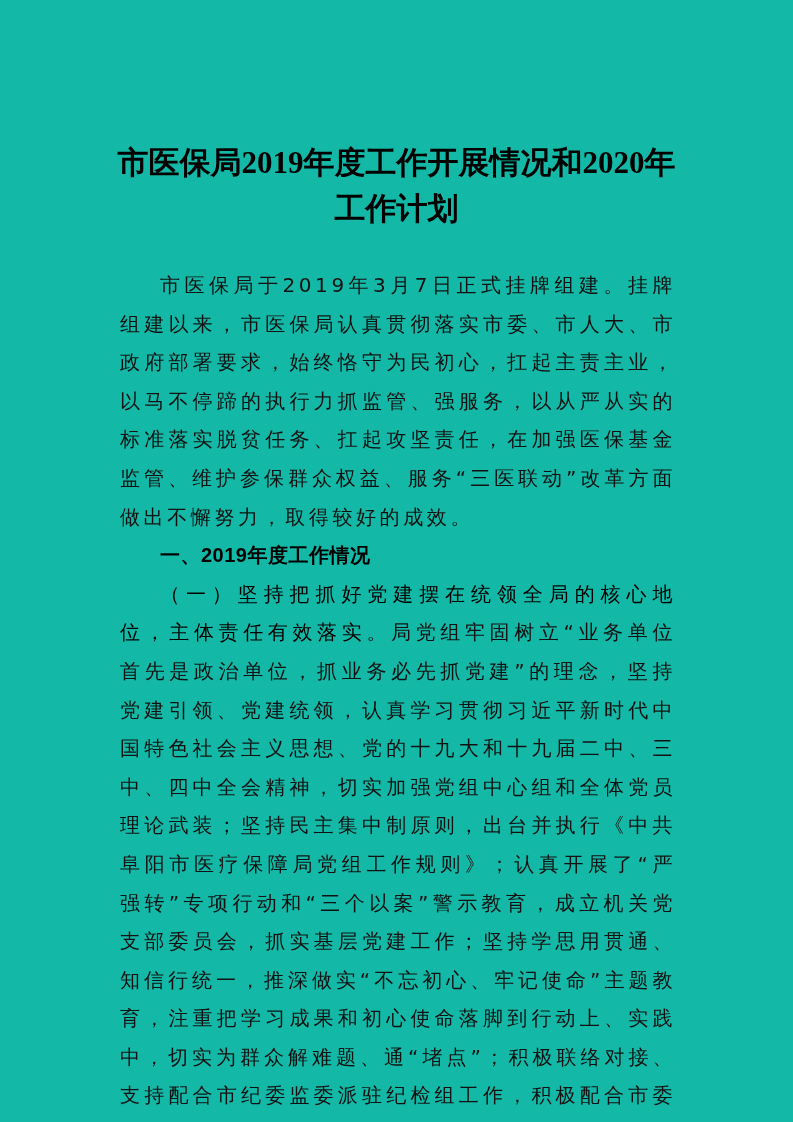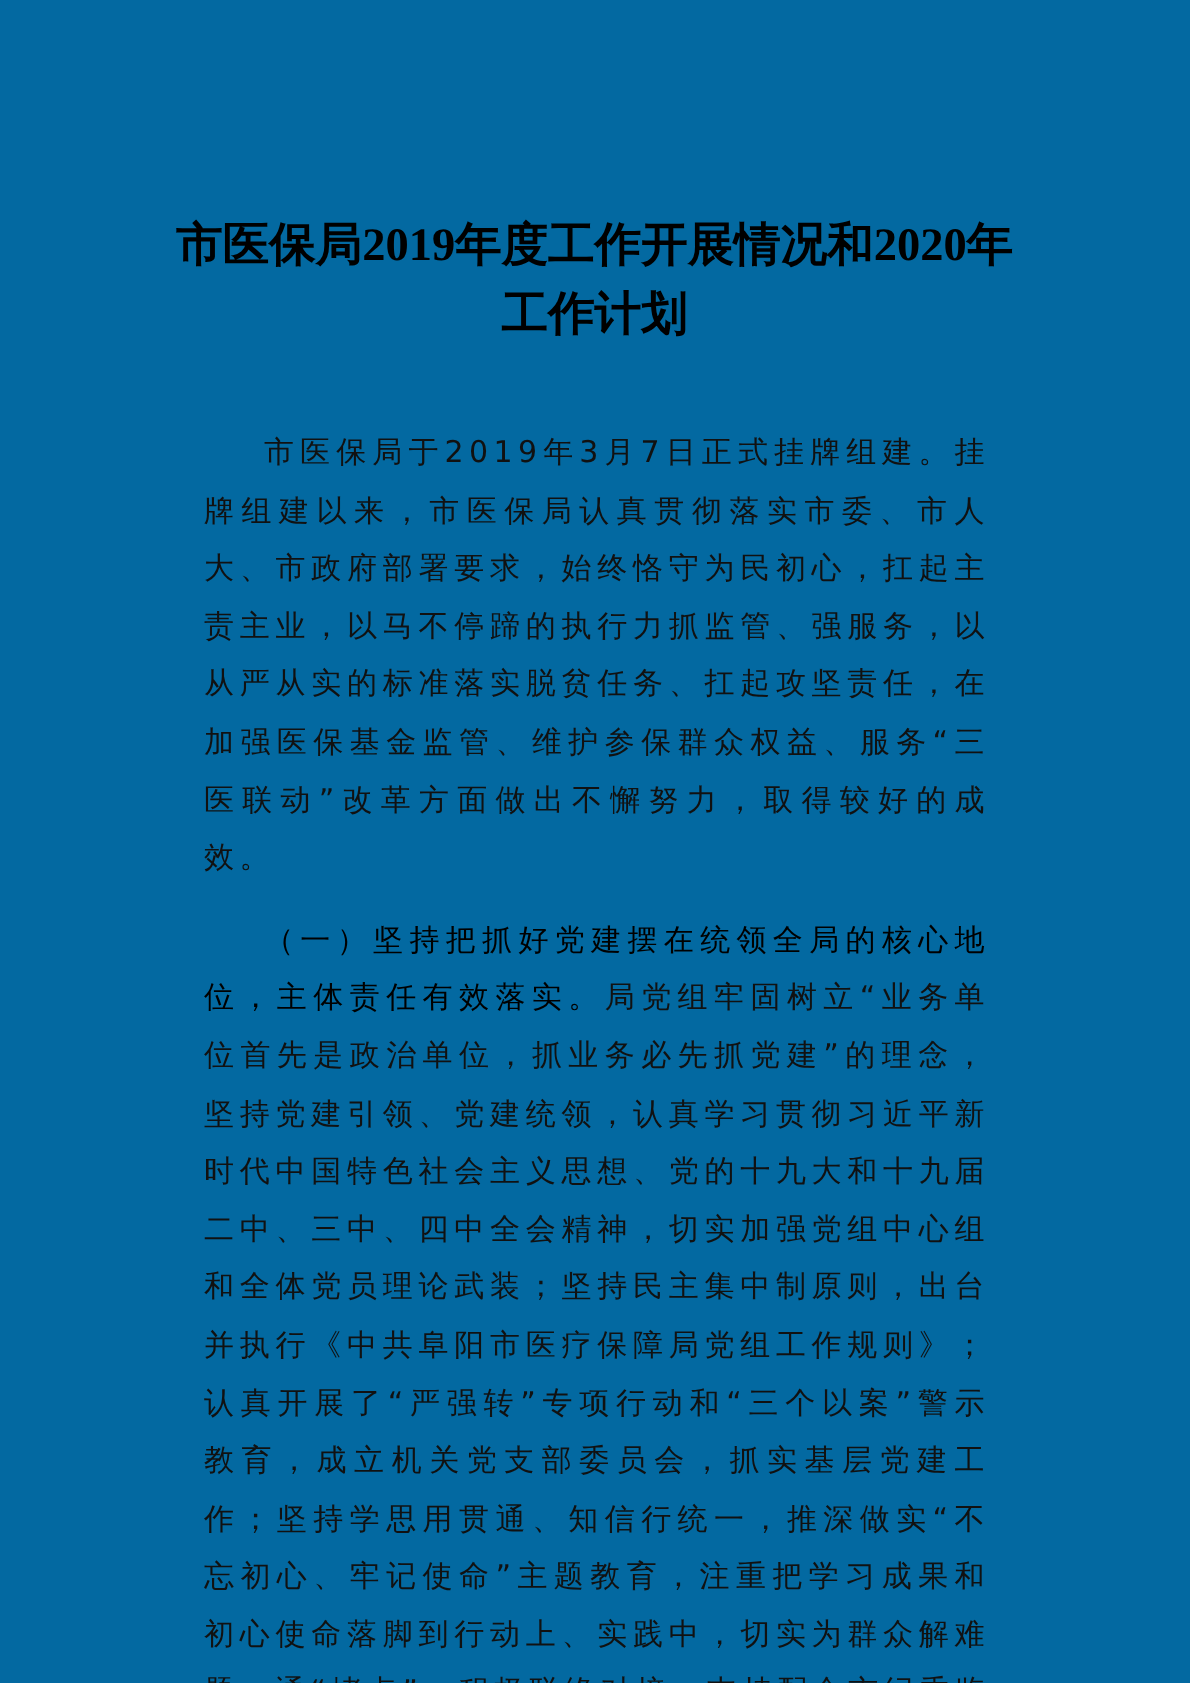--- a/index.html
+++ b/index.html
@@ -1,44 +1,45 @@
 <!DOCTYPE html>
 <html><head>
 <meta charset="utf-8">
 <style>
   html, body { margin: 0; padding: 0; background: #ffffff; }
   body { width: 793px; height: 1122px; position: relative; overflow: hidden; }
-  .page { position: absolute; left: 0; top: 0; width: 793px; height: 1122px; background: #0369a1; }
+  .page { position: absolute; left: 0; top: 0; width: 793px; height: 1122px; background: #14b8a6; }
   .title {
     position: absolute; left: 100px; width: 593px; top: 140px;
     text-align: center;
     font-family: "Liberation Serif", "DejaVu Serif", serif;
     font-weight: bold; font-size: 31px; line-height: 46px; color: #000;
     margin: 0;
   }
   .body {
     position: absolute; left: 120px; width: 556px; top: 266px;
     font-family: "DejaVu Sans", "Liberation Sans", sans-serif;
     font-size: 20px; line-height: 38.6px; color: #111;
     text-align: justify; text-align-last: left;
     letter-spacing: 3.6px;
   }
-  .body p { margin: 16px; text-indent: 2em; }
+  .body p { margin: 0; text-indent: 2em; }
   .section-heading {
     font-family: "Liberation Sans", "DejaVu Sans", sans-serif;
     font-weight: bold; letter-spacing: 0.5px; color: #000;
   }
   .bold { font-weight: normal; color: #000; }
 </style>
 </head>
 <body>
 
 <div class="page">
   <h1 class="title">
     <div>市医保局2019年度工作开展情况和2020年</div>
     <div>工作计划</div>
   </h1>
 
   <div class="body">
     <p>市医保局于2019年3月7日正式挂牌组建。挂牌组建以来，市医保局认真贯彻落实市委、市人大、市政府部署要求，始终恪守为民初心，扛起主责主业，以马不停蹄的执行力抓监管、强服务，以从严从实的标准落实脱贫任务、扛起攻坚责任，在加强医保基金监管、维护参保群众权益、服务“三医联动”改革方面做出不懈努力，取得较好的成效。</p>
+    <p class="section-heading">一、2019年度工作情况</p>
     <p><span class="bold">（一）坚持把抓好党建摆在统领全局的核心地位，主体责任有效落实。</span><span>局党组牢固树立“业务单位首先是政治单位，抓业务必先抓党建”的理念，坚持党建引领、党建统领，认真学习贯彻习近平新时代中国特色社会主义思想、党的十九大和十九届二中、三中、四中全会精神，切实加强党组中心组和全体党员理论武装；坚持民主集中制原则，出台并执行《中共阜阳市医疗保障局党组工作规则》；认真开展了“严强转”专项行动和“三个以案”警示教育，成立机关党支部委员会，抓实基层党建工作；坚持学思用贯通、知信行统一，推深做实“不忘初心、牢记使命”主题教育，注重把学习成果和初心使命落脚到行动上、实践中，切实为群众解难题、通“堵点”；积极联络对接、支持配合市纪委监委派驻纪检组工作，积极配合市委第五巡察组专项巡查，抓好巡察反馈</span></p>
   </div>
 </div>
 
 </body></html>

